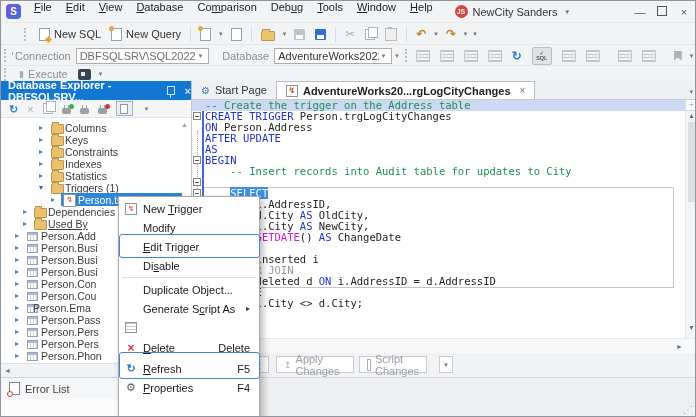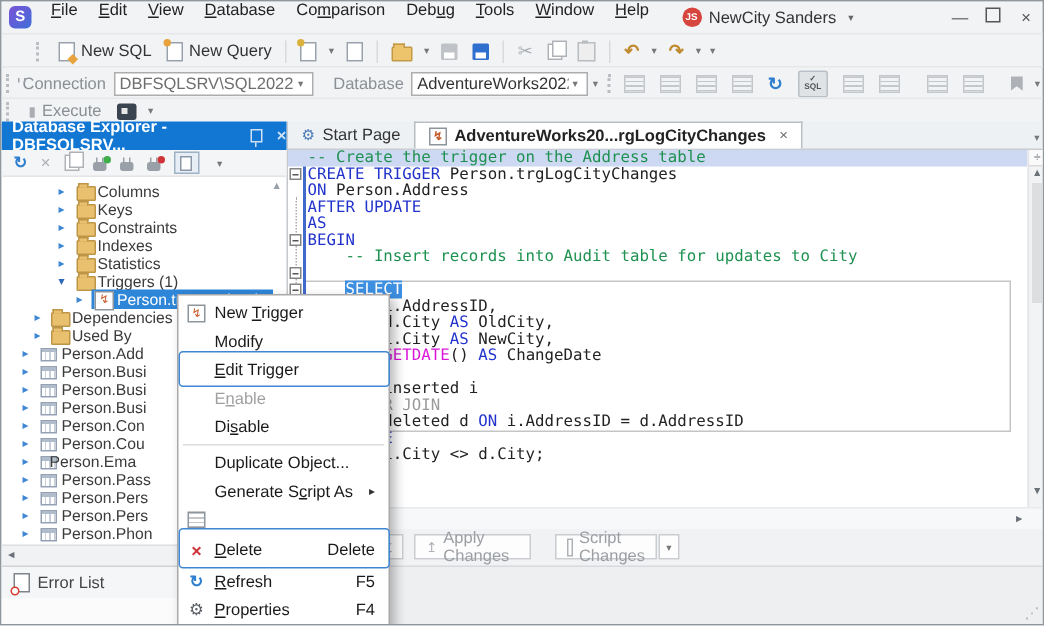--- a/index.html
+++ b/index.html
@@ -347,21 +347,21 @@
           <span class="lbl" style="left:77px;">Person.trgLogCityChanges</span>
         </div>
         <div class="trow" style="top: 88px;">
           <span class="chev" style="left:22px;">▸</span>
           <span class="i-folder" style="left:33px;"></span>
           <span class="lbl" style="left:47px;">Dependencies</span>
         </div>
         <div class="trow" style="top: 100px;">
           <span class="chev" style="left:22px;">▸</span>
           <span class="i-folder" style="left:33px;"></span>
-          <span class="lbl" style="left:47px;">Used By</span>
+          <span class="lbl" style="left:47px;text-decoration:underline;">Used By</span>
         </div>
         <div class="trow" style="top: 112px;">
           <span class="chev" style="left:14px;">▸</span>
           <span class="i-table" style="left:26px;"></span>
           <span class="lbl" style="left:40px;">Person.Add</span>
         </div>
         <div class="trow" style="top: 124px;">
           <span class="chev" style="left:14px;">▸</span>
           <span class="i-table" style="left:26px;"></span>
           <span class="lbl" style="left:40px;">Person.Busi</span>
@@ -485,21 +485,21 @@
   </div>
 
   <div id="edfooter">
     <div class="fbtn" style="left:41px;width:36px;justify-content:flex-end;">
       <span>t</span>
       </div>
     <div class="fbtn" style="left:84px;width:78px;">
       <span class="arrup">↥</span>
       <span>Apply Changes</span>
       </div>
-    <div class="fbtn" style="left:178px;width:68px;">
+    <div class="fbtn" style="left:167px;width:68px;">
       <span class="i-scroll"></span>
       <span>Script Changes</span>
       </div>
     <div class="fbtn" style="left:247px;width:14px;justify-content:center;padding:0;">
       <span class="caret">▾</span>
       </div>
   </div>
   <div id="edbottom">
     <span class="gripdots">⋰</span>
   </div>
@@ -511,24 +511,20 @@
         </span>
         <span class="cm-label">New <u>T</u>rigger</span>
       </div>
       <div class="cm-item">
         <span class="cm-ico"></span>
         <span class="cm-label">Modify</span>
       </div>
       <div class="cm-item">
         <span class="cm-ico"></span>
         <span class="cm-label"><u>E</u>dit Trigger</span>
-      </div>
-      <div class="cm-item disabled">
-        <span class="cm-ico"></span>
-        <span class="cm-label">E<u>n</u>able</span>
       </div>
       <div class="cm-item">
         <span class="cm-ico"></span>
         <span class="cm-label">Di<u>s</u>able</span>
       </div>
       <div class="cm-sep"></div>
       <div class="cm-item">
         <span class="cm-ico"></span>
         <span class="cm-label">Duplicate Object...</span>
       </div>

